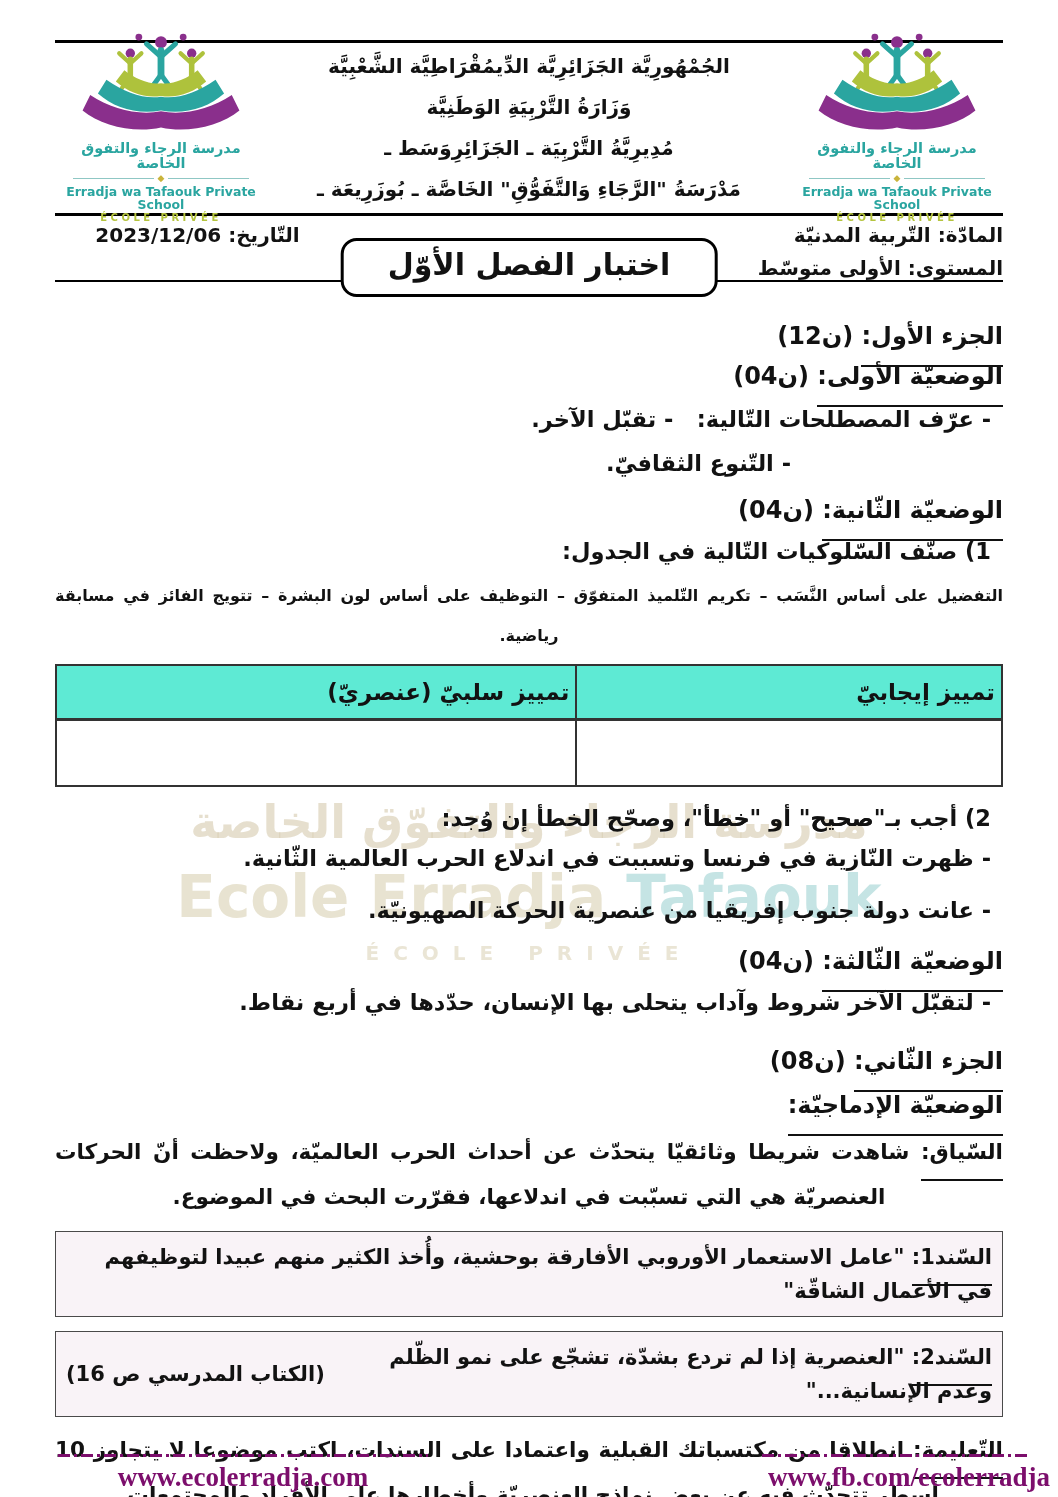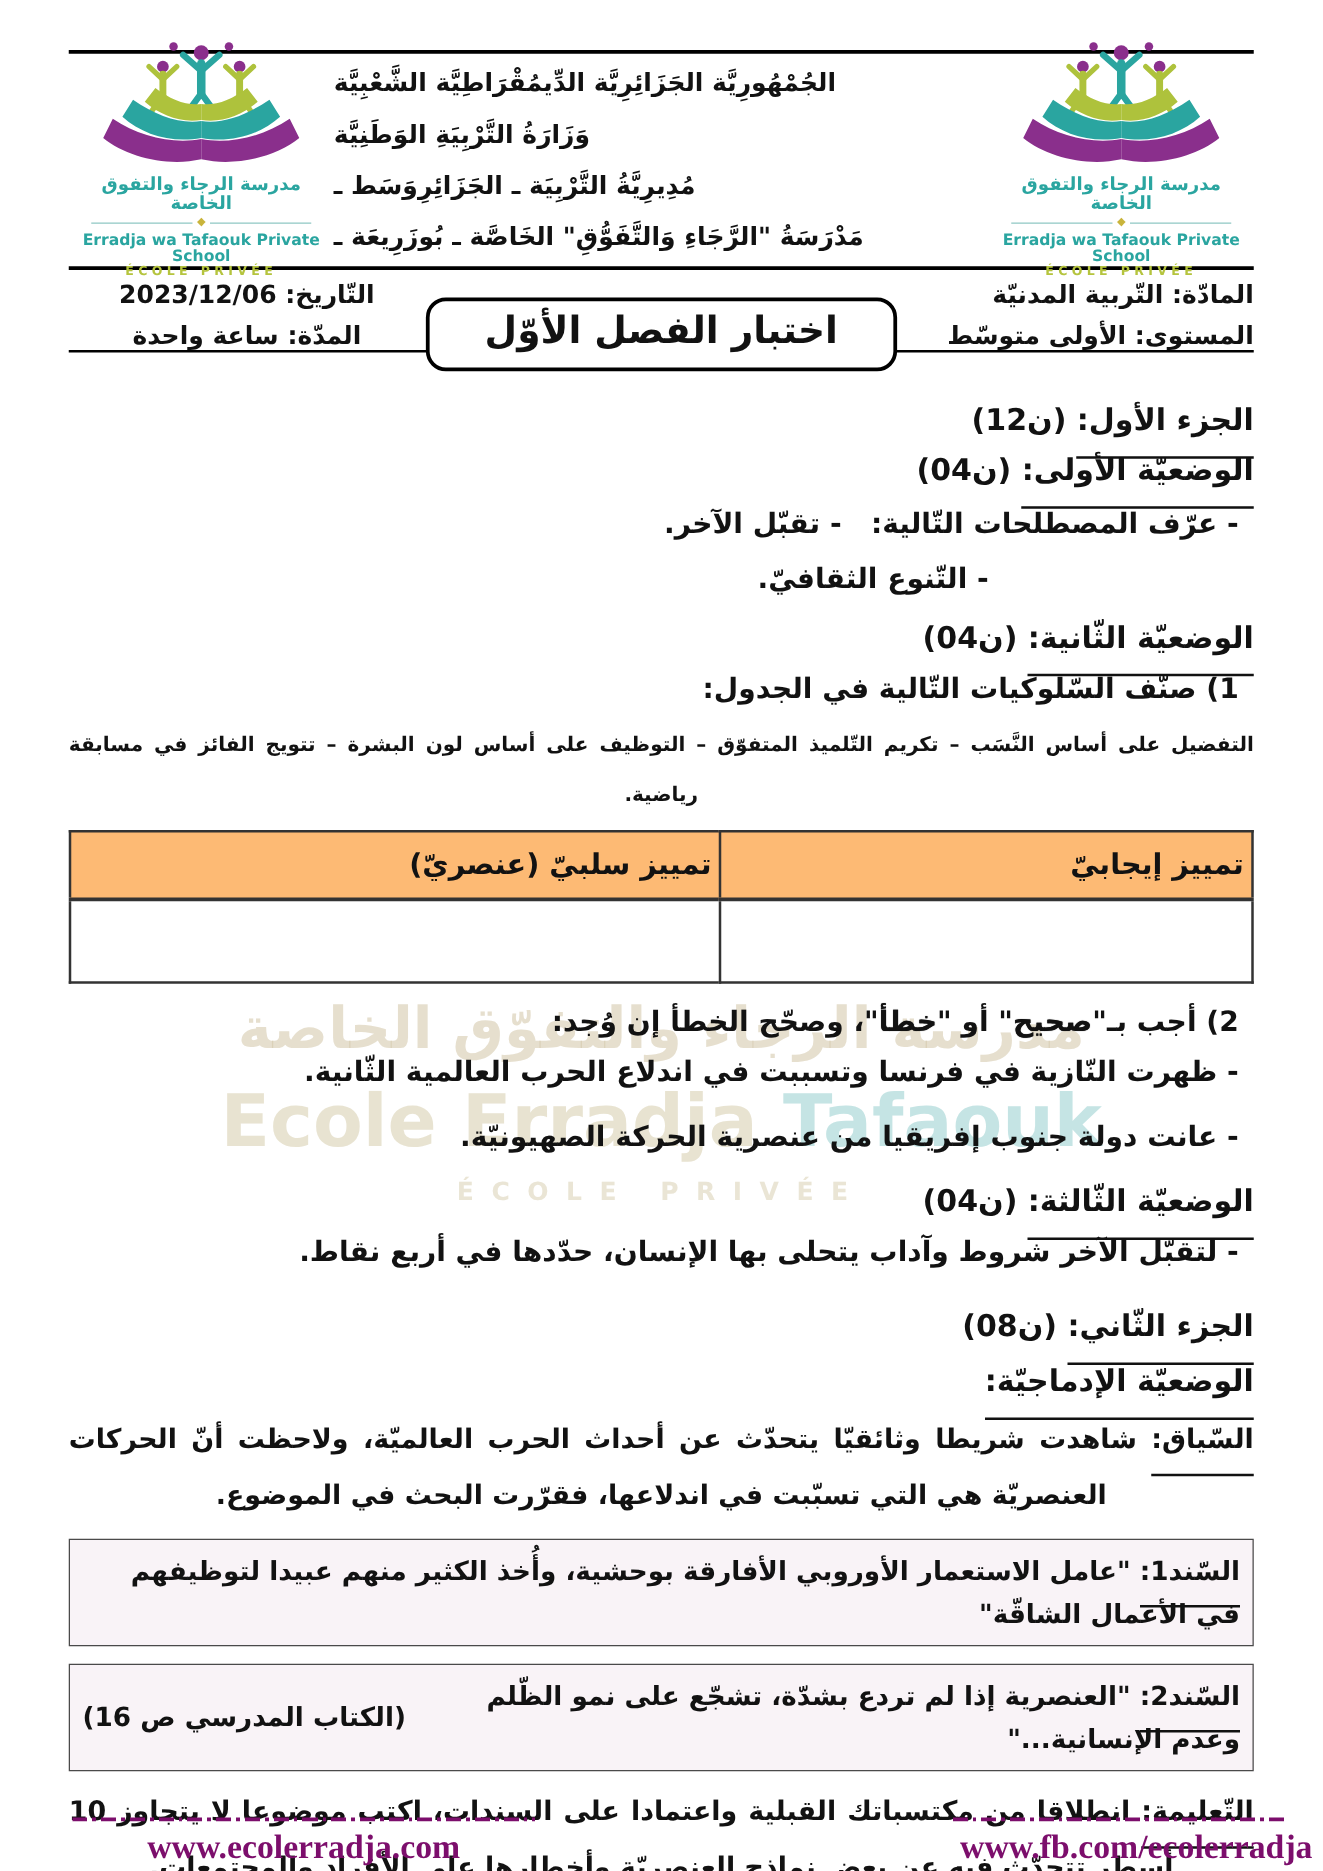--- a/index.html
+++ b/index.html
@@ -18,21 +18,21 @@
   
   .header{margin-top:40px;border-top:3px solid #000;border-bottom:3px solid #000;
           display:flex;align-items:center;justify-content:space-between;height:170px;}
   .logo{width:212px;text-align:center;line-height:1.05;}
   .logo-ar{color:#2aa5a0;font-size:14.5px;font-weight:bold;margin-top:1px;}
   .logo-divider{display:flex;align-items:center;justify-content:center;margin:2px 18px;}
   .lg-line{flex:1;height:1px;background:#8fc7c4;}
   .lg-diamond{color:#c9b43b;font-size:9px;margin:0 4px;}
   .logo-en{color:#2aa5a0;font-size:12.5px;font-weight:bold;}
   .logo-ec{color:#b5c43e;font-size:10px;font-weight:bold;letter-spacing:3.5px;margin-top:2px;}
-  .header-center{flex:1;text-align:left;font-weight:bold;font-size:20px;line-height:41px;direction:rtl;}
+  .header-center{flex:1;text-align:center;font-weight:bold;font-size:20px;line-height:41px;direction:rtl;}
 
   
   .info-bar{position:relative;height:106px;direction:rtl;font-weight:bold;font-size:20px;}
   .hrule{position:absolute;left:0;right:0;top:64px;border-top:2.5px solid #000;}
   .exam-title-box{position:absolute;left:50%;top:22px;transform:translateX(-50%);
      background:#fff;border:3.5px solid #000;border-radius:16px;padding:6px 44px 12px;
      font-size:30px;font-weight:bold;z-index:2;white-space:nowrap;}
   .info-col div{line-height:33px;}
   .info-right{position:absolute;right:0;top:3px;width:310px;text-align:right;}
   .info-left{position:absolute;left:0;top:3px;width:285px;text-align:center;}
@@ -44,21 +44,21 @@
   .pts{unicode-bidi:isolate;}
   .line{font-size:22.5px;margin:12px;white-space:pre-wrap;}.mt12{margin-top:12px}.mt14{margin-top:14px}
   .mt16{margin-top:16px}.mt18{margin-top:18px}.mt20{margin-top:20px}.mt24{margin-top:24px}
   .mt26{margin-top:26px}.mt32{margin-top:32px}
   .ind2{margin-right:212px;}
   .center-block{text-align:justify;text-align-last:center;font-size:16px;line-height:40px;margin:6px 0 0;}
   .para{font-size:21.5px;line-height:45px;text-align:justify;text-align-last:center;margin:10px 0 0;}
   .xb{text-shadow:0 0 .6px currentColor;}
 
   table.grid{width:100%;border-collapse:collapse;margin-top:8px;}
-  table.grid th{background:#fdba74;border:2px solid #333;border-bottom:3px solid #333;
+  table.grid th{background:#5eead4;border:2px solid #333;border-bottom:3px solid #333;
       font-size:23px;padding:13px 6px;font-weight:bold;}
   table.grid td{border:2px solid #333;height:62px;}
   table.grid th:first-child,table.grid td:first-child{width:45%;}
 
   .support-box{border:1.7px solid #4a4a4a;background:#f9f3f7;padding:8px 10px;
       font-size:21px;line-height:34px;display:flex;align-items:center;}
   .box-text{flex:1;}
   .box-ref{font-size:21px;white-space:nowrap;margin-right:8px;}
 
   
@@ -190,21 +190,20 @@
 
     <section class="info-bar">
       <div class="hrule"></div>
       <div class="exam-title-box">اختبار الفصل الأوّل</div>
       <div class="info-col info-right">
         <div><span>المادّة:</span> <span>التّربية المدنيّة</span></div>
         <div><span>المستوى:</span> <span>الأولى متوسّط</span></div>
       </div>
       <div class="info-col info-left">
         <div><span>التّاريخ:</span> <span>2023/12/06</span></div>
-        <div><span>المدّة:</span> <span>ساعة واحدة</span></div>
       </div>
     </section>
 
     <main>
 
       <h2 class="sec"><span class="hu">الجزء الأول:</span> <span class="pts" dir="ltr">(12ن)</span></h2>
 
       <h2 class="sec mt12"><span class="hu">الوضعيّة الأولى:</span> <span class="pts" dir="ltr">(04ن)</span></h2>
       <p class="line mt16">- عرّف المصطلحات التّالية:   - تقبّل الآخر.</p>
       <p class="line mt18 ind2">- التّنوع الثقافيّ.</p>

